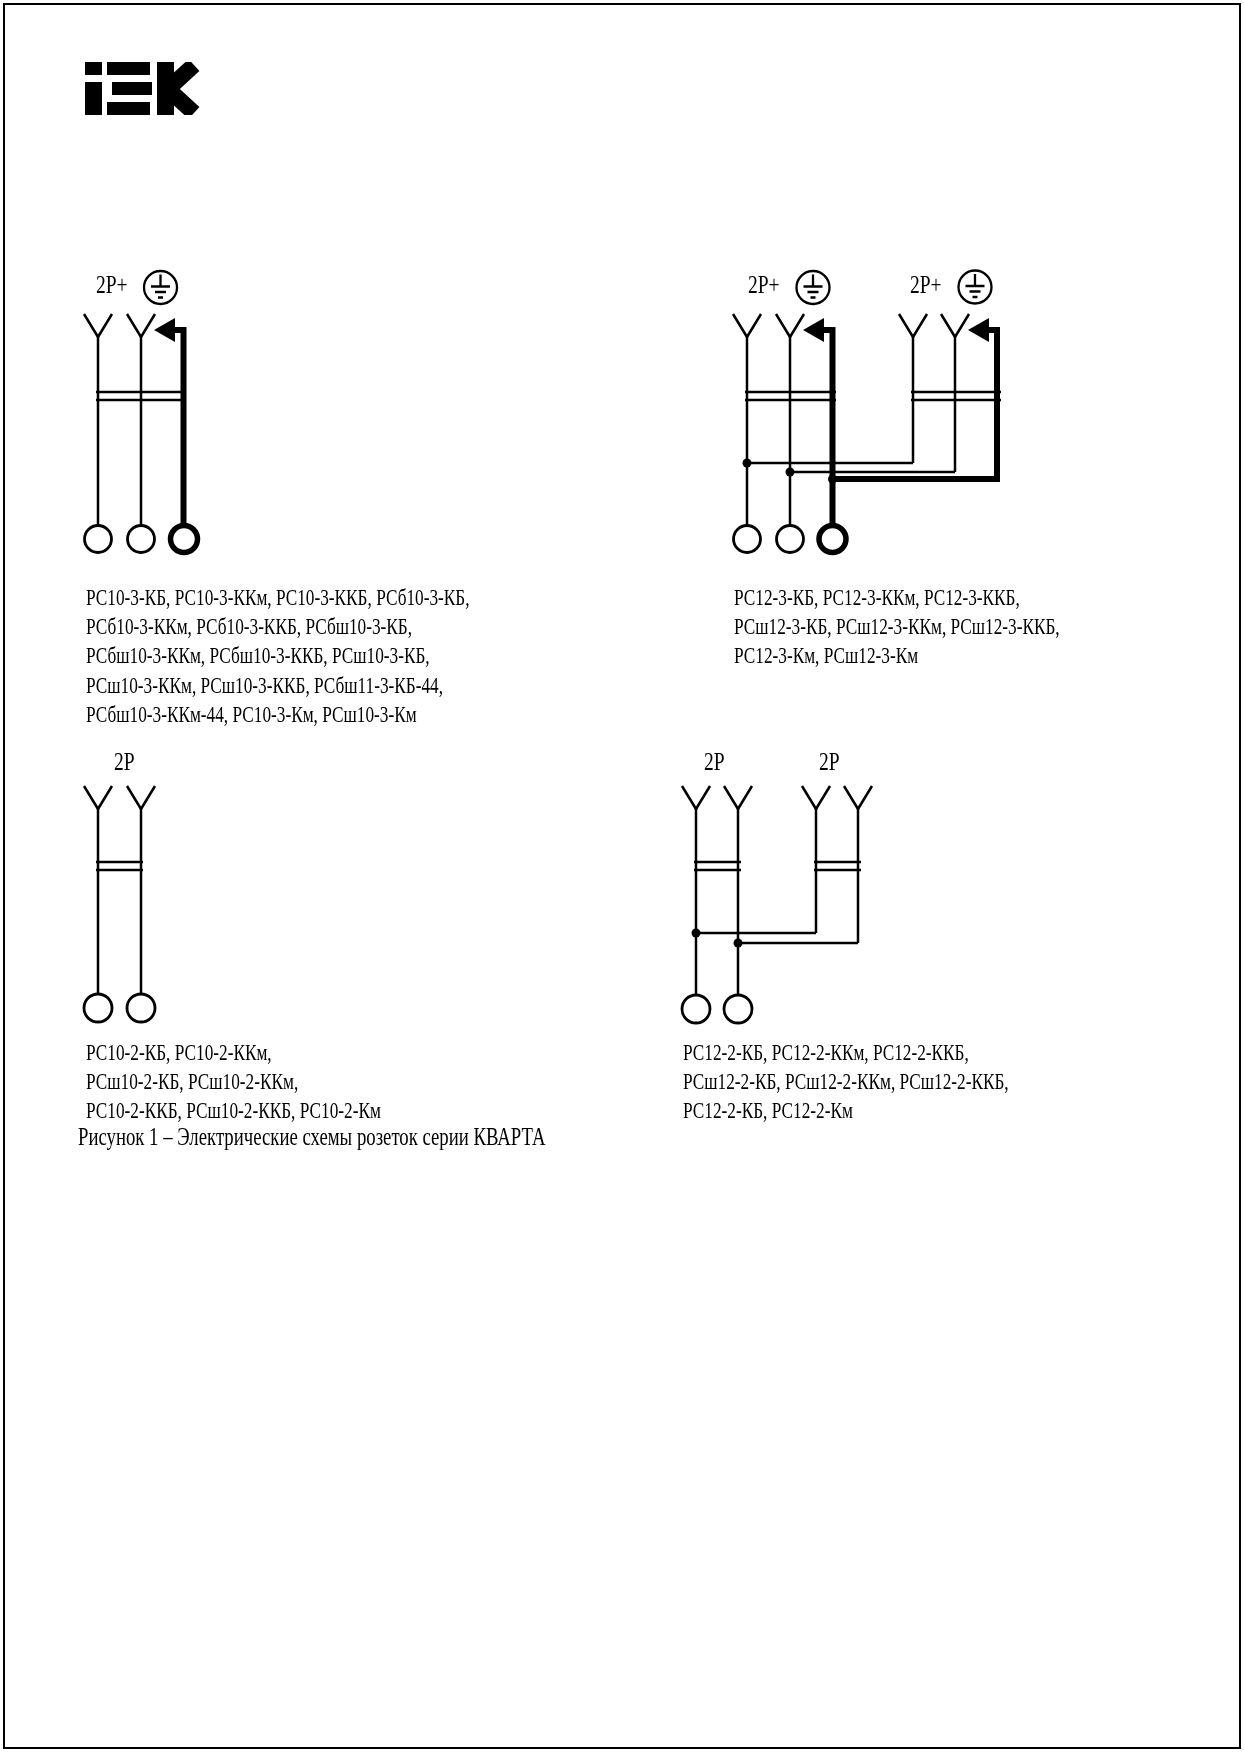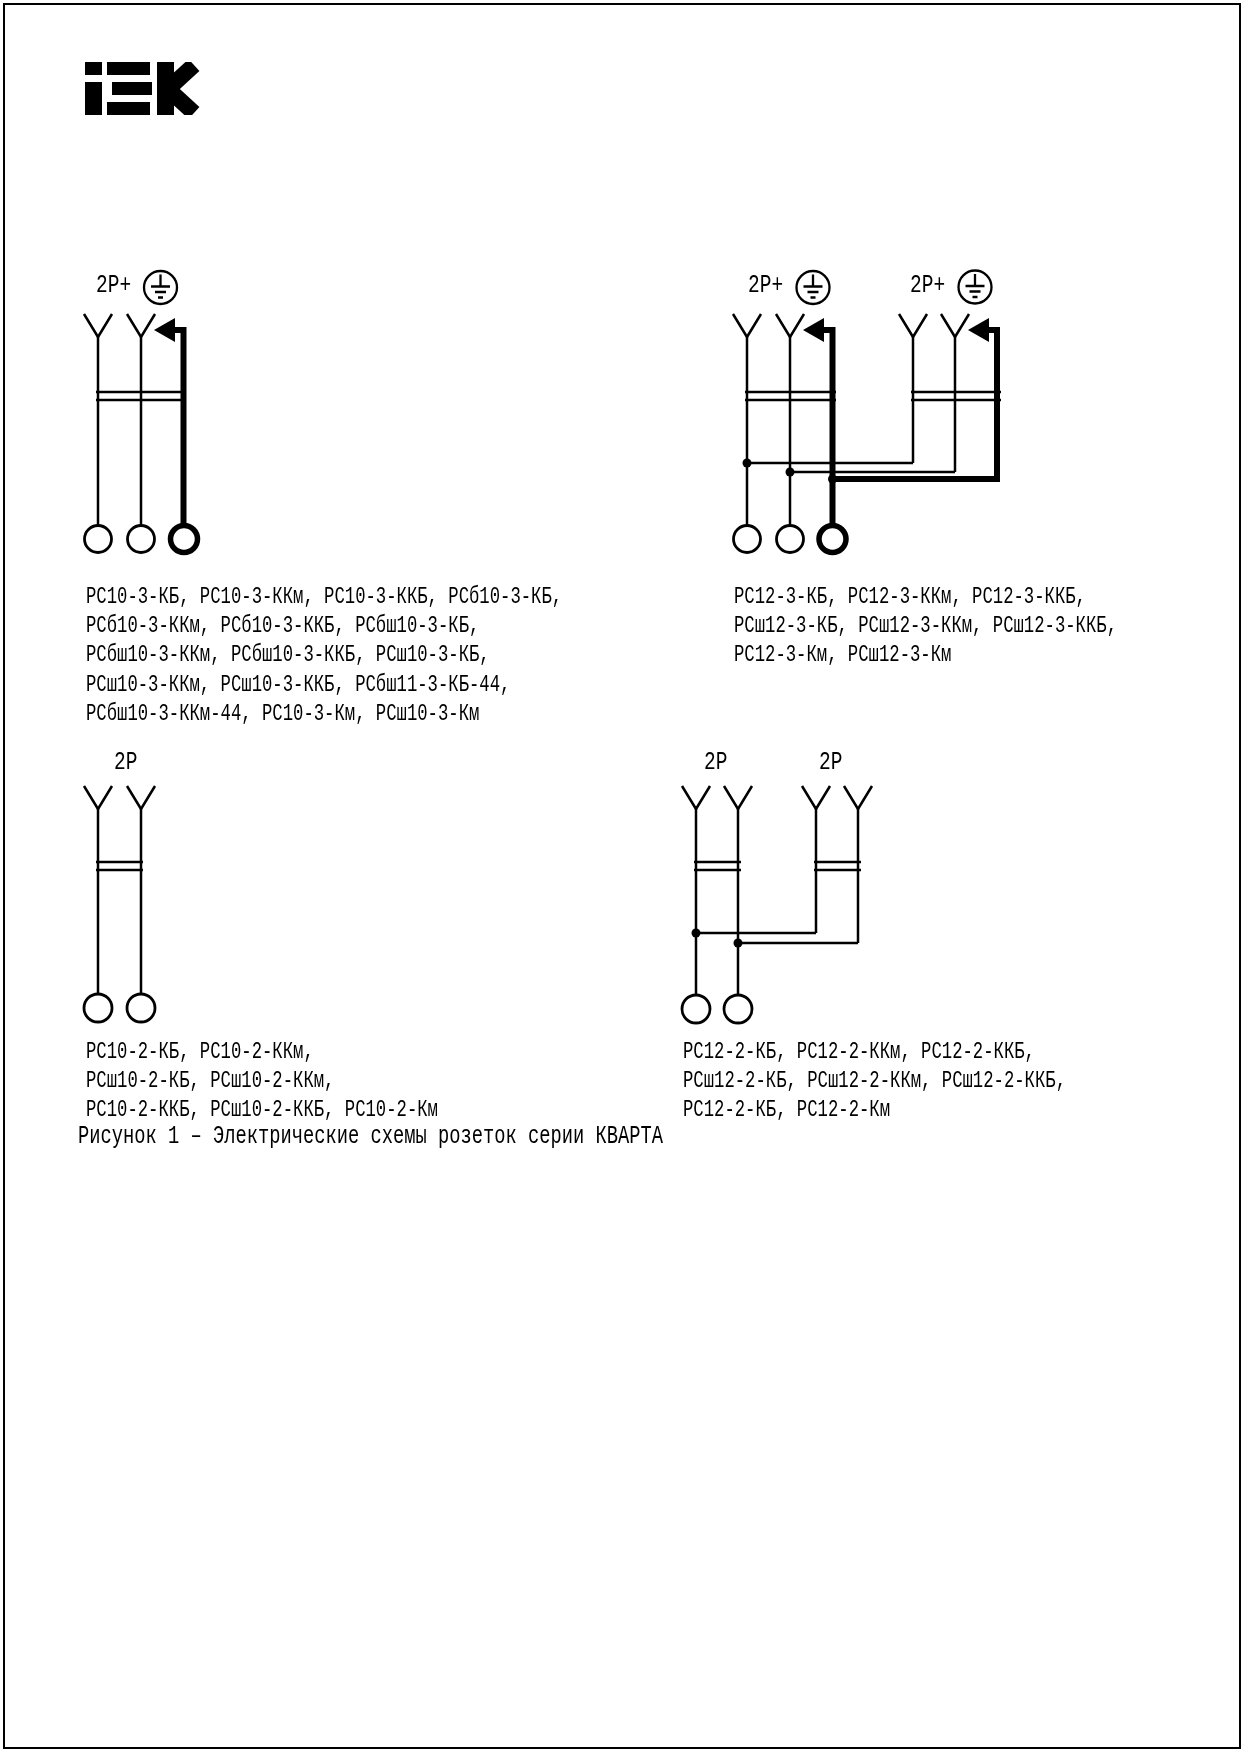--- a/index.html
+++ b/index.html
@@ -1,21 +1,21 @@
 <!DOCTYPE html>
 <html><head>
 <meta charset="utf-8">
 <style>
   html, body { margin: 0; padding: 0; background: #ffffff; }
   .page {
     position: relative;
     width: 1244px;
     height: 1752px;
     background: #ffffff;
-    font-family: Liberation Mono, monospace;
+    font-family: Liberation Serif, serif;
     color: #000;
     overflow: hidden;
   }
   .frame {
     position: absolute;
     left: 3px; top: 3px; right: 3px; bottom: 3px;
     border: 2px solid #000;
     pointer-events: none;
   }
   .logo {

